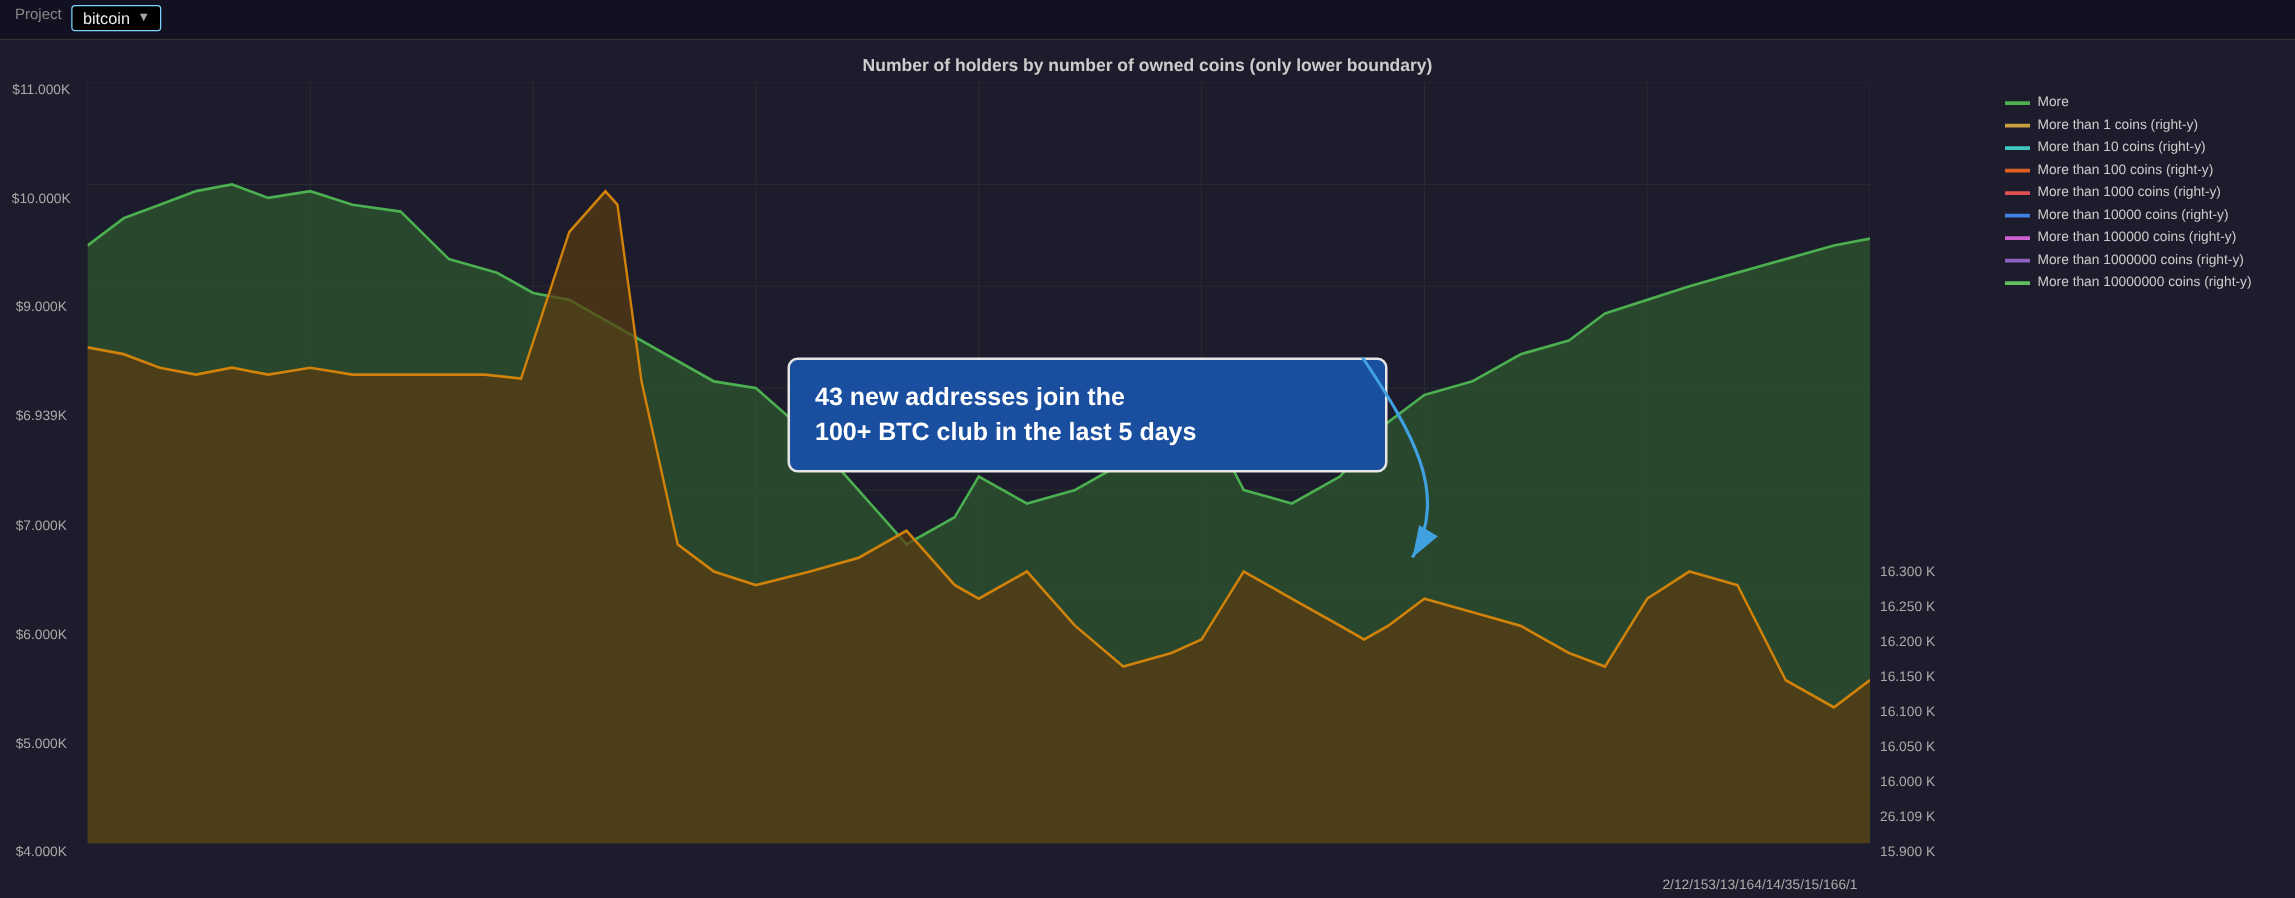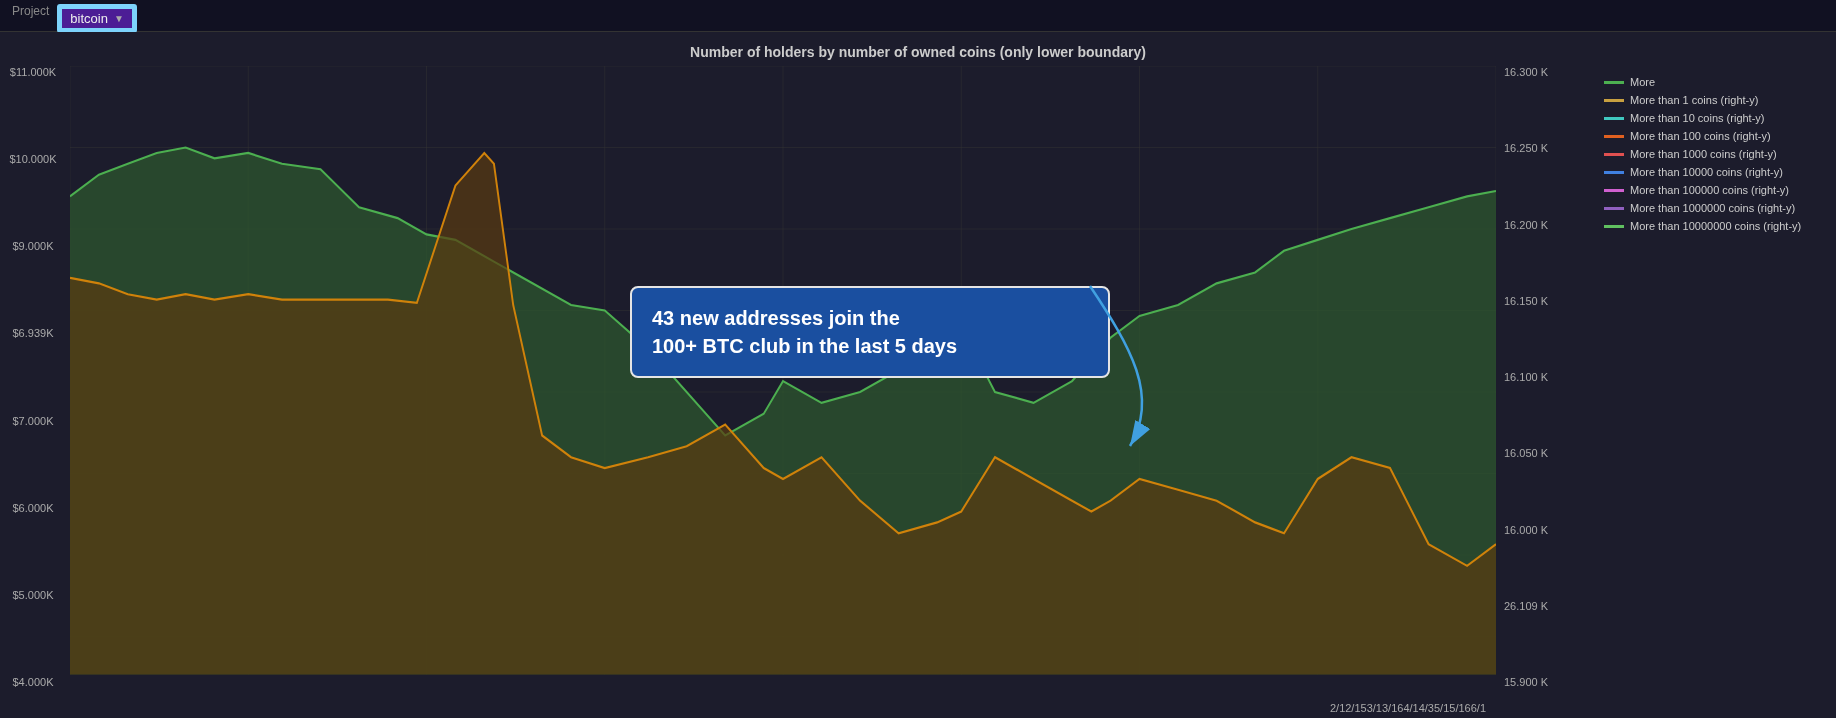--- a/index.html
+++ b/index.html
@@ -23,22 +23,22 @@
       border-bottom: 1px solid #333;
     }
     #project-label {
       color: #888;
       font-size: 12px;
       margin-right: 8px;
     }
     #project-dropdown {
       display: flex;
       align-items: center;
-      background: #4c1d95;
-      border: 5px solid #7dd3fc;
+      background: #000000;
+      border: 1px solid #7dd3fc;
       border-radius: 3px;
       padding: 2px 8px;
       cursor: pointer;
       font-size: 13px;
       color: #eee;
       gap: 6px;
     }
     #dropdown-arrow {
       font-size: 10px;
       color: #aaa;
@@ -81,24 +81,25 @@
 
     #chart-main {
       flex: 1;
       position: relative;
     }
 
     #y-axis-right {
       width: 100px;
       display: flex;
       flex-direction: column;
-      justify-content: space-between;
+      justify-content: flex-end;
       padding: 0 4px 30px 8px;
       font-size: 11px;
       color: #aaa;
+      gap: 16px;
     }
 
     #legend-area {
       width: 240px;
       padding: 10px 8px;
       font-size: 11px;
       color: #ccc;
     }
 
     .legend-item {

